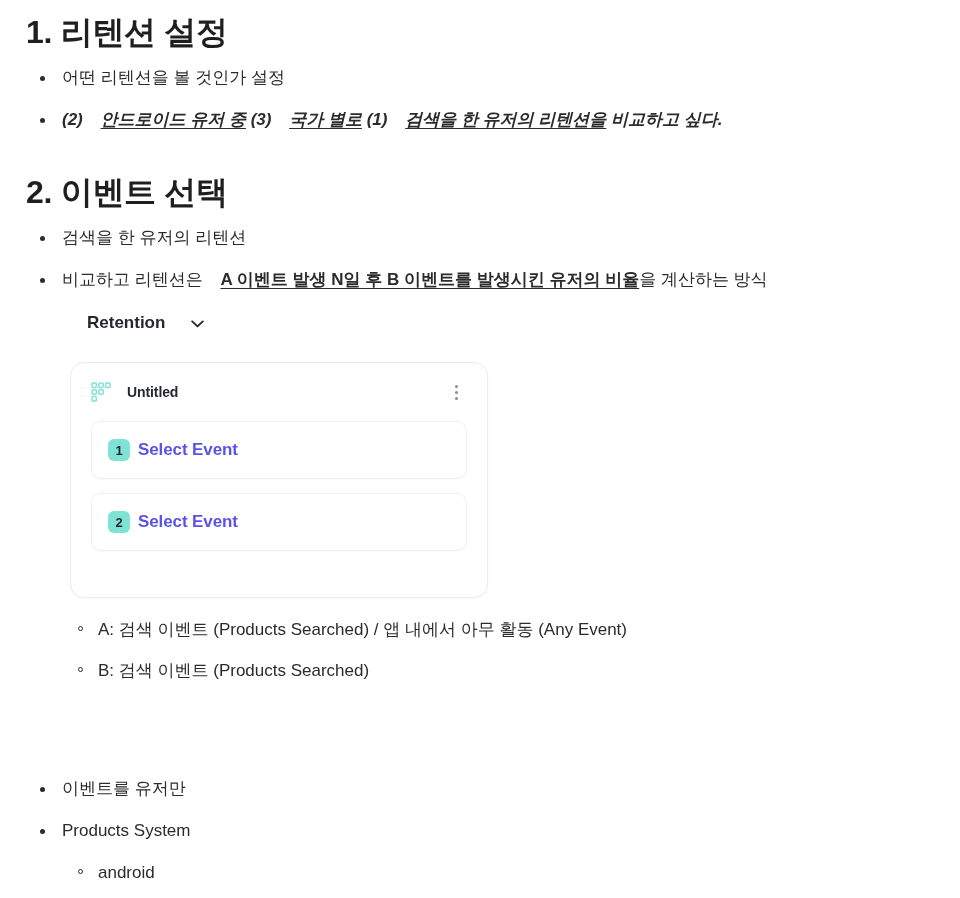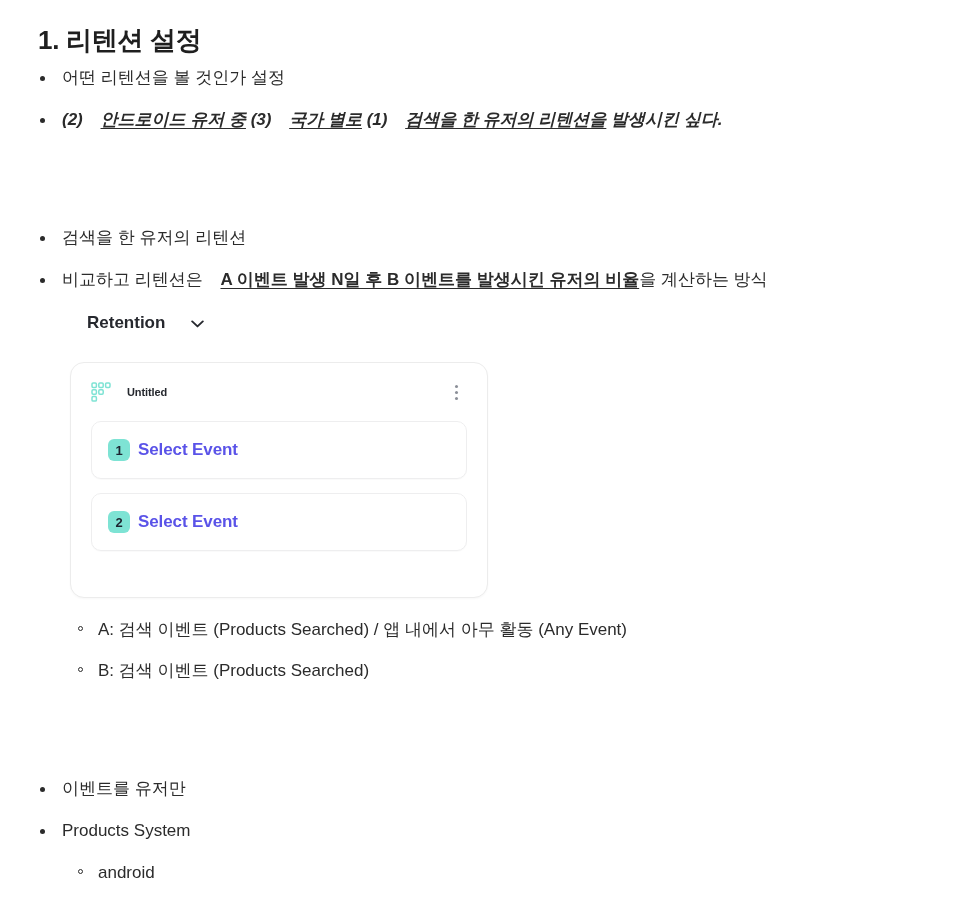--- a/index.html
+++ b/index.html
@@ -17,25 +17,25 @@
   }
   .page {
     position: relative;
     width: 960px;
     height: 898px;
     padding: 0;
   }
 
   
   .h-sec {
-    font-size: 26px;
+    font-size: 32px;
     font-weight: 700;
     letter-spacing: -0.3px;
     color: #1f1f1f;
-    margin: 12px;
+    margin: 0;
     line-height: 1.25;
   }
 
   
   .b1 {
     position: relative;
     font-size: 17px;
     line-height: 1.5;
     color: #2b2b2b;
     padding-left: 62px;
@@ -108,21 +108,21 @@
     padding: 0 22px 0 20px;
   }
   .mp-grid-icon {
     width: 20px;
     height: 20px;
     flex: 0 0 20px;
     display: block;
   }
   .mp-title {
     margin-left: 16px;
-    font-size: 11px;
+    font-size: 14px;
     font-weight: 600;
     color: #25282e;
     letter-spacing: -0.1px;
   }
   .mp-kebab {
     margin-left: auto;
     width: 18px;
     height: 18px;
     display: flex;
     flex-direction: column;
@@ -177,23 +177,24 @@
 
 <div class="page">
 
   <h2 class="h-sec" style="position:absolute; left:26px; top:12px;">1. 리텐션 설정</h2>
 
   <div class="b1" style="position:absolute; left:0; top:65px; width:900px;">
     <span>어떤 리텐션을 볼 것인가 설정</span>
   </div>
 
   <div class="b1 bi" style="position:absolute; left:0; top:107px; width:900px;">
-    <span>(2) </span><span class="u">안드로이드 유저 중</span><span> (3) </span><span class="u">국가 별로</span><span> (1) </span><span class="u">검색을 한 유저의 리텐션을</span><span> 발생시킨 싶다.</span>
-  </div>
-
+    <span>(2) </span><span class="u">안드로이드 유저 중</span><span> (3) </span><span class="u">국가 별로</span><span> (1) </span><span class="u">검색을 한 유저의 리텐션을</span><span> 비교하고 싶다.</span>
+  </div>
+
+  <h2 class="h-sec" style="position:absolute; left:26px; top:172px;">2. 이벤트 선택</h2>
 
   <div class="b1" style="position:absolute; left:0; top:225px; width:900px;">
     <span>검색을 한 유저의 리텐션</span>
   </div>
 
   <div class="b1" style="position:absolute; left:0; top:267px; width:900px;">
     <span>비교하고 리텐션은 </span><span class="bold u">A 이벤트 발생 N일 후 B 이벤트를 발생시킨 유저의 비율</span><span>을 계산하는 방식</span>
   </div>
 
   <div class="ret-label">

